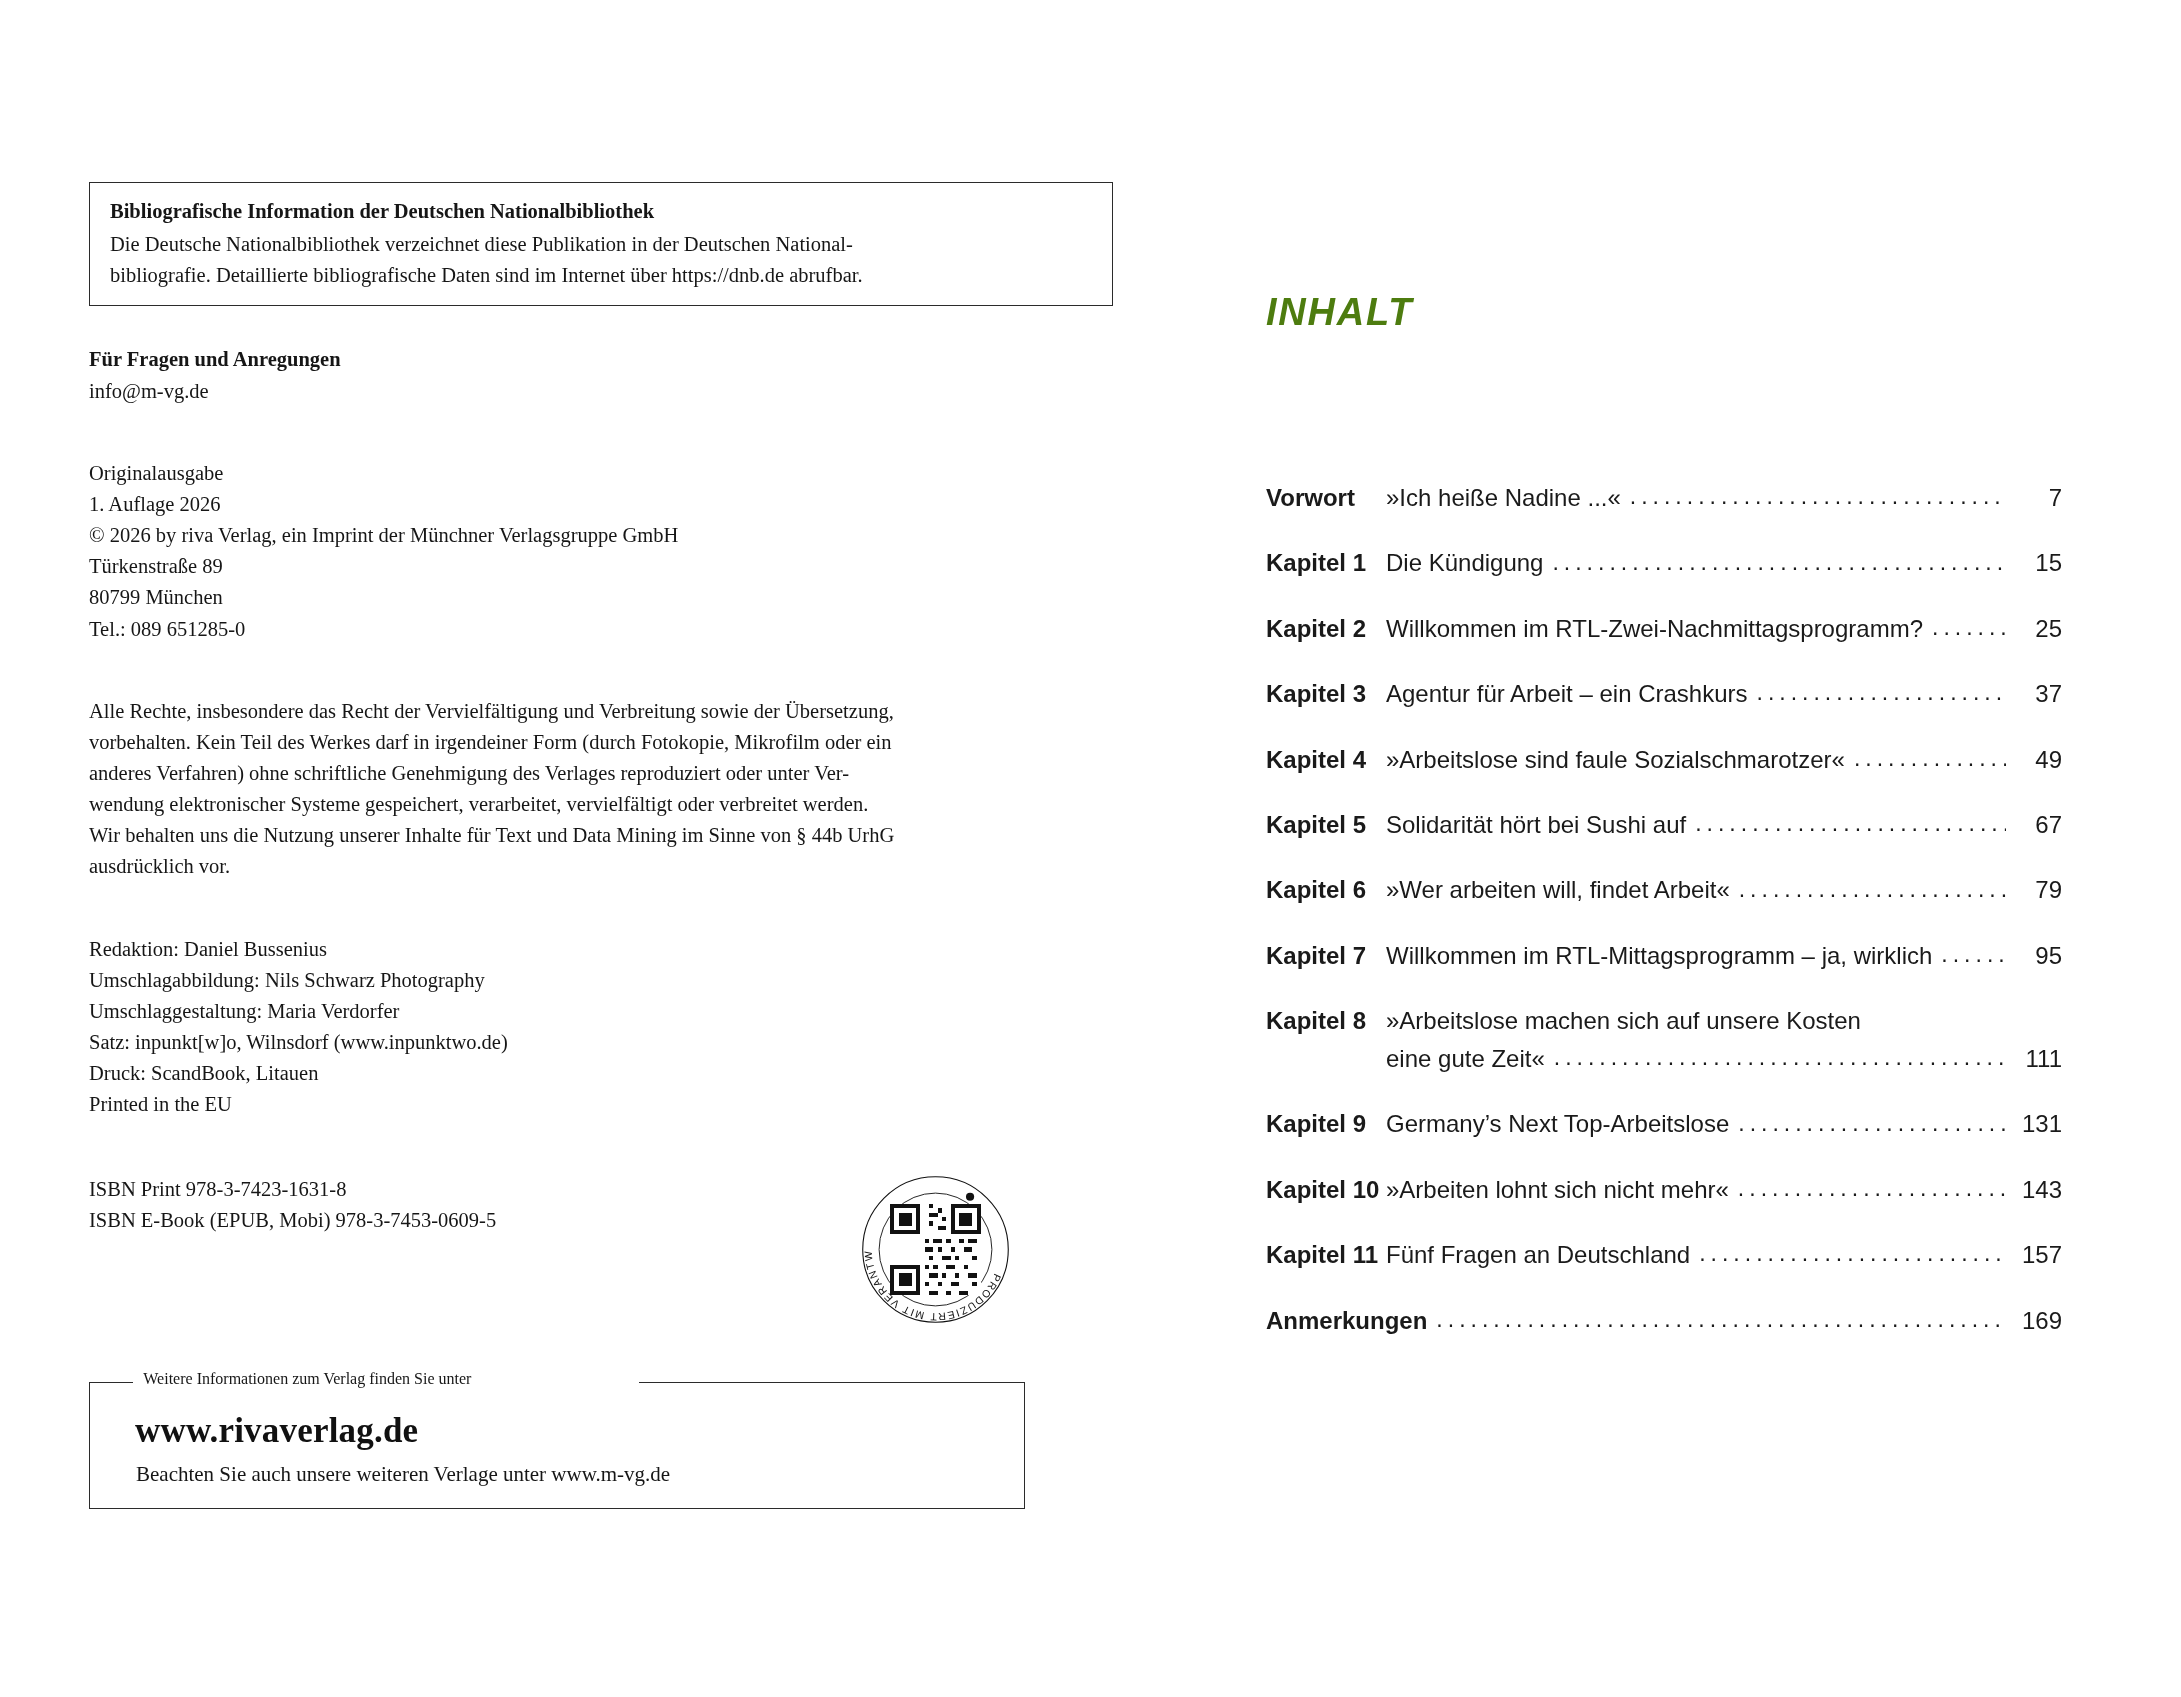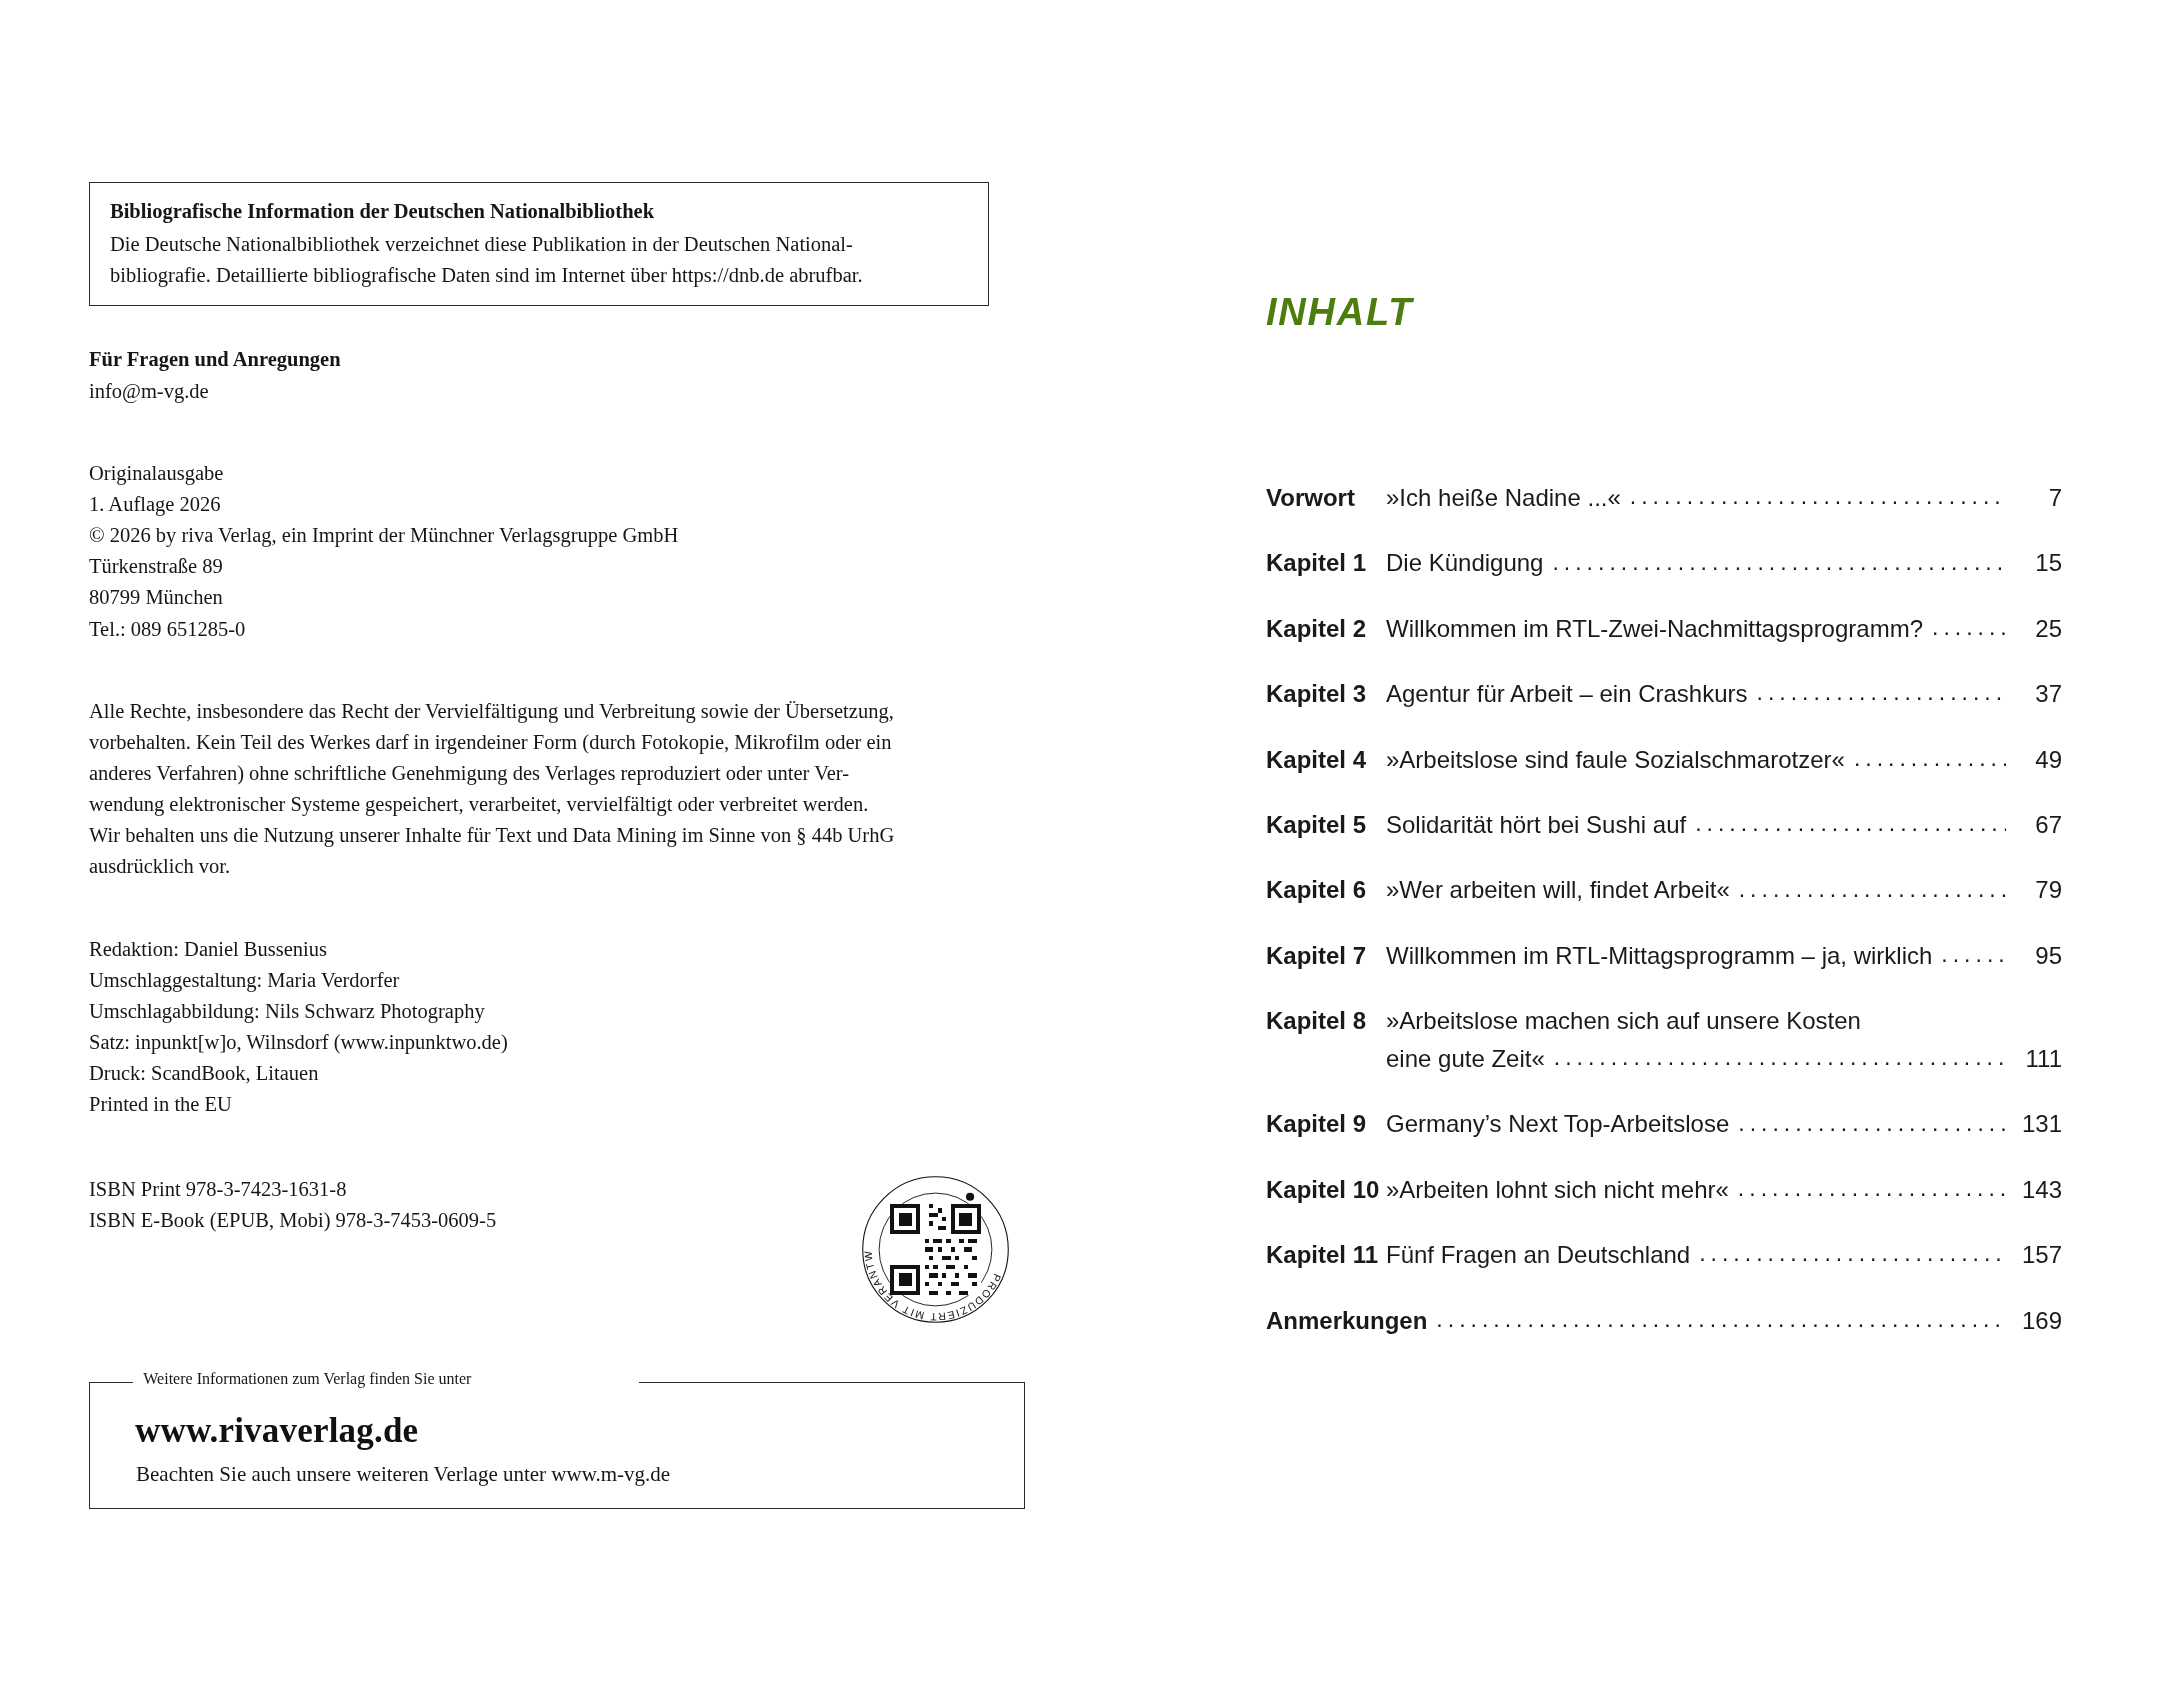--- a/index.html
+++ b/index.html
@@ -30,21 +30,21 @@
     top: 182px;
     width: 936px;
     font-family: "Liberation Serif", serif;
     font-size: 20.5px;
     line-height: 1.52;
     color: #161616;
   }
   .dnb-box {
     border: 0.9px solid #2b2b2b;
     padding: 12.7px 18px 14.5px 20px;
-    width: 900px;
+    width: 1024px;
     box-sizing: border-box;
   }
   .dnb-box .b-title {
     font-weight: bold;
     display: block;
     margin-bottom: 1.8px;
   }
   .dnb-box .b-line { display: block; }
 
   .block {
@@ -248,22 +248,22 @@
       <span class="line">Alle Rechte, insbesondere das Recht der Vervielfältigung und Verbreitung sowie der Übersetzung,</span>
       <span class="line">vorbehalten. Kein Teil des Werkes darf in irgendeiner Form (durch Fotokopie, Mikrofilm oder ein</span>
       <span class="line">anderes Verfahren) ohne schriftliche Genehmigung des Verlages reproduziert oder unter Ver-</span>
       <span class="line">wendung elektronischer Systeme gespeichert, verarbeitet, vervielfältigt oder verbreitet werden.</span>
       <span class="line">Wir behalten uns die Nutzung unserer Inhalte für Text und Data Mining im Sinne von § 44b UrhG</span>
       <span class="line">ausdrücklich vor.</span>
     </div>
 
     <div class="credits">
       <span class="line">Redaktion: Daniel Bussenius</span>
+      <span class="line">Umschlagabbildung: Nils Schwarz Photography</span>
       <span class="line">Umschlaggestaltung: Maria Verdorfer</span>
-      <span class="line">Umschlagabbildung: Nils Schwarz Photography</span>
       <span class="line">Satz: inpunkt[w]o, Wilnsdorf (www.inpunktwo.de)</span>
       <span class="line">Druck: ScandBook, Litauen</span>
       <span class="line">Printed in the EU</span>
     </div>
 
     <div class="isbn">
       <span class="line">ISBN Print 978-3-7423-1631-8</span>
       <span class="line">ISBN E-Book (EPUB, Mobi) 978-3-7453-0609-5</span>
     </div>
 

